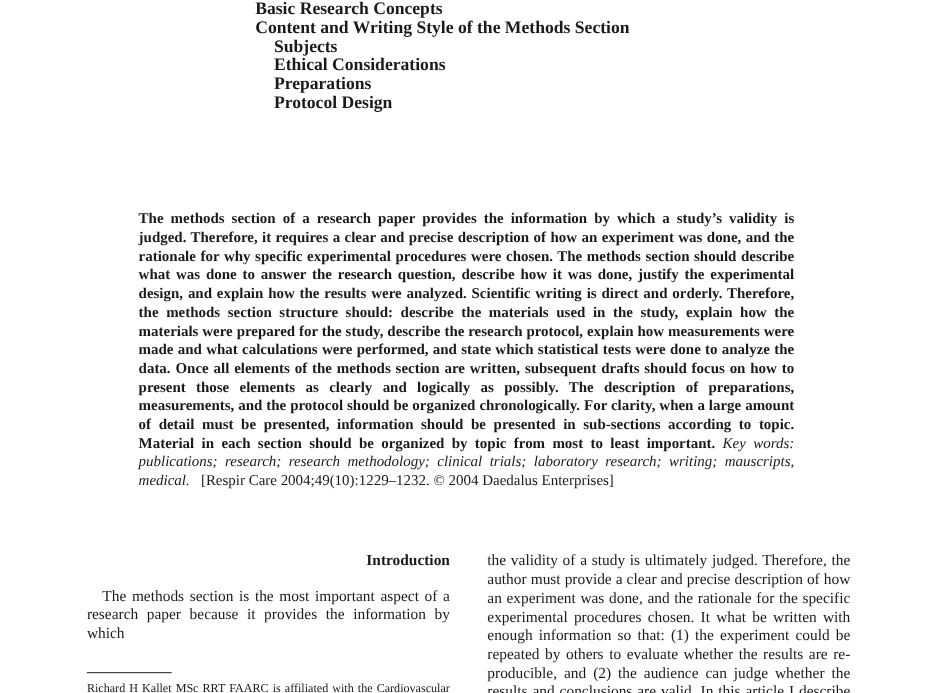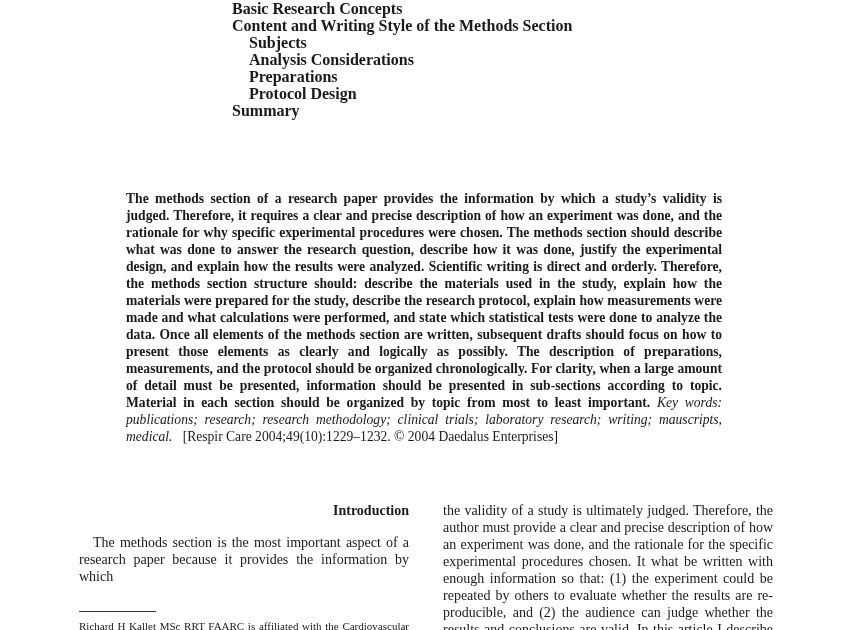--- a/index.html
+++ b/index.html
@@ -21,24 +21,23 @@
   .footnote { font-size:11px; line-height:14px; text-align:justify; margin:0; }
   .line { display:block; text-align:justify; text-align-last:justify; white-space:nowrap; }
 </style>
 </head>
 <body>
 
 <div class="toc">
   <div class="item">Basic Research Concepts</div>
   <div class="item">Content and Writing Style of the Methods Section</div>
   <div class="item sub">Subjects</div>
-  <div class="item sub">Analysis Considerations</div>
+  <div class="item sub">Ethical Considerations</div>
   <div class="item sub">Preparations</div>
   <div class="item sub">Protocol Design</div>
-  <div class="item">Summary</div>
 </div>
 
 <div class="abstract">
   <span class="bold">The methods section of a research paper provides the information by which a study’s validity is judged. Therefore, it requires a clear and precise description of how an experiment was done, and the rationale for why specific experimental procedures were chosen. The methods section should describe what was done to answer the research question, describe how it was done, justify the experimental design, and explain how the results were analyzed. Scientific writing is direct and orderly. Therefore, the methods section structure should: describe the materials used in the study, explain how the materials were prepared for the study, describe the research protocol, explain how measurements were made and what calculations were performed, and state which statistical tests were done to analyze the data. Once all elements of the methods section are written, subsequent drafts should focus on how to present those elements as clearly and logically as possibly. The description of preparations, measurements, and the protocol should be organized chronologically. For clarity, when a large amount of detail must be presented, information should be presented in sub-sections according to topic. Material in each section should be organized by topic from most to least important.</span>
   <span class="kw">Key words: publications; research; research methodology; clinical trials; laboratory research; writing; mauscripts, medical.</span>
   &nbsp;
   <span class="cite">[Respir Care 2004;49(10):1229–1232. © 2004 Daedalus Enterprises]</span>
 </div>
 
 <div class="col-left">

